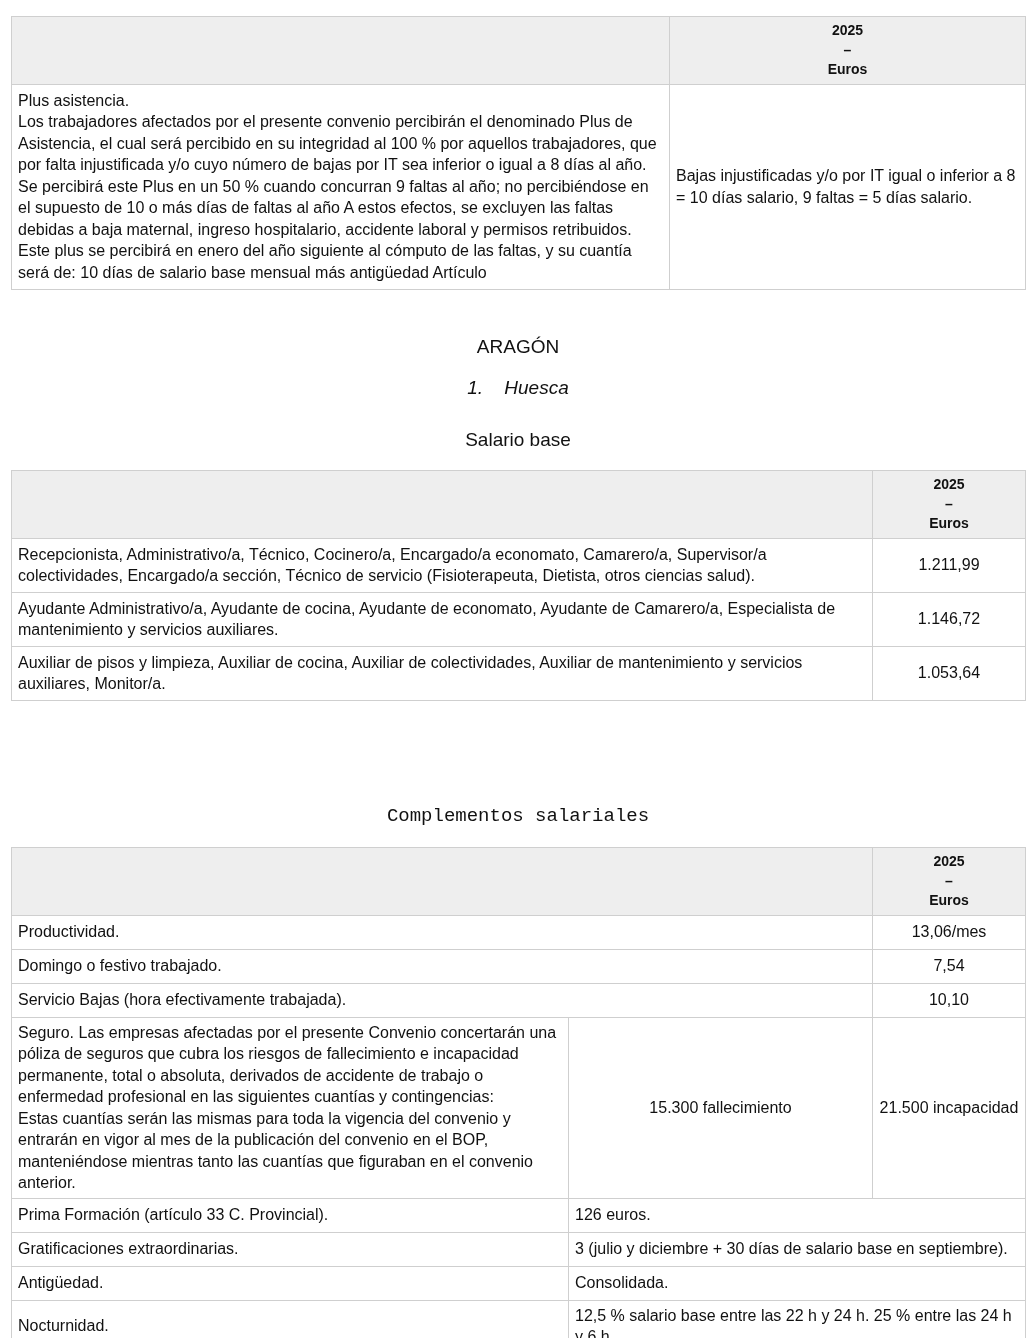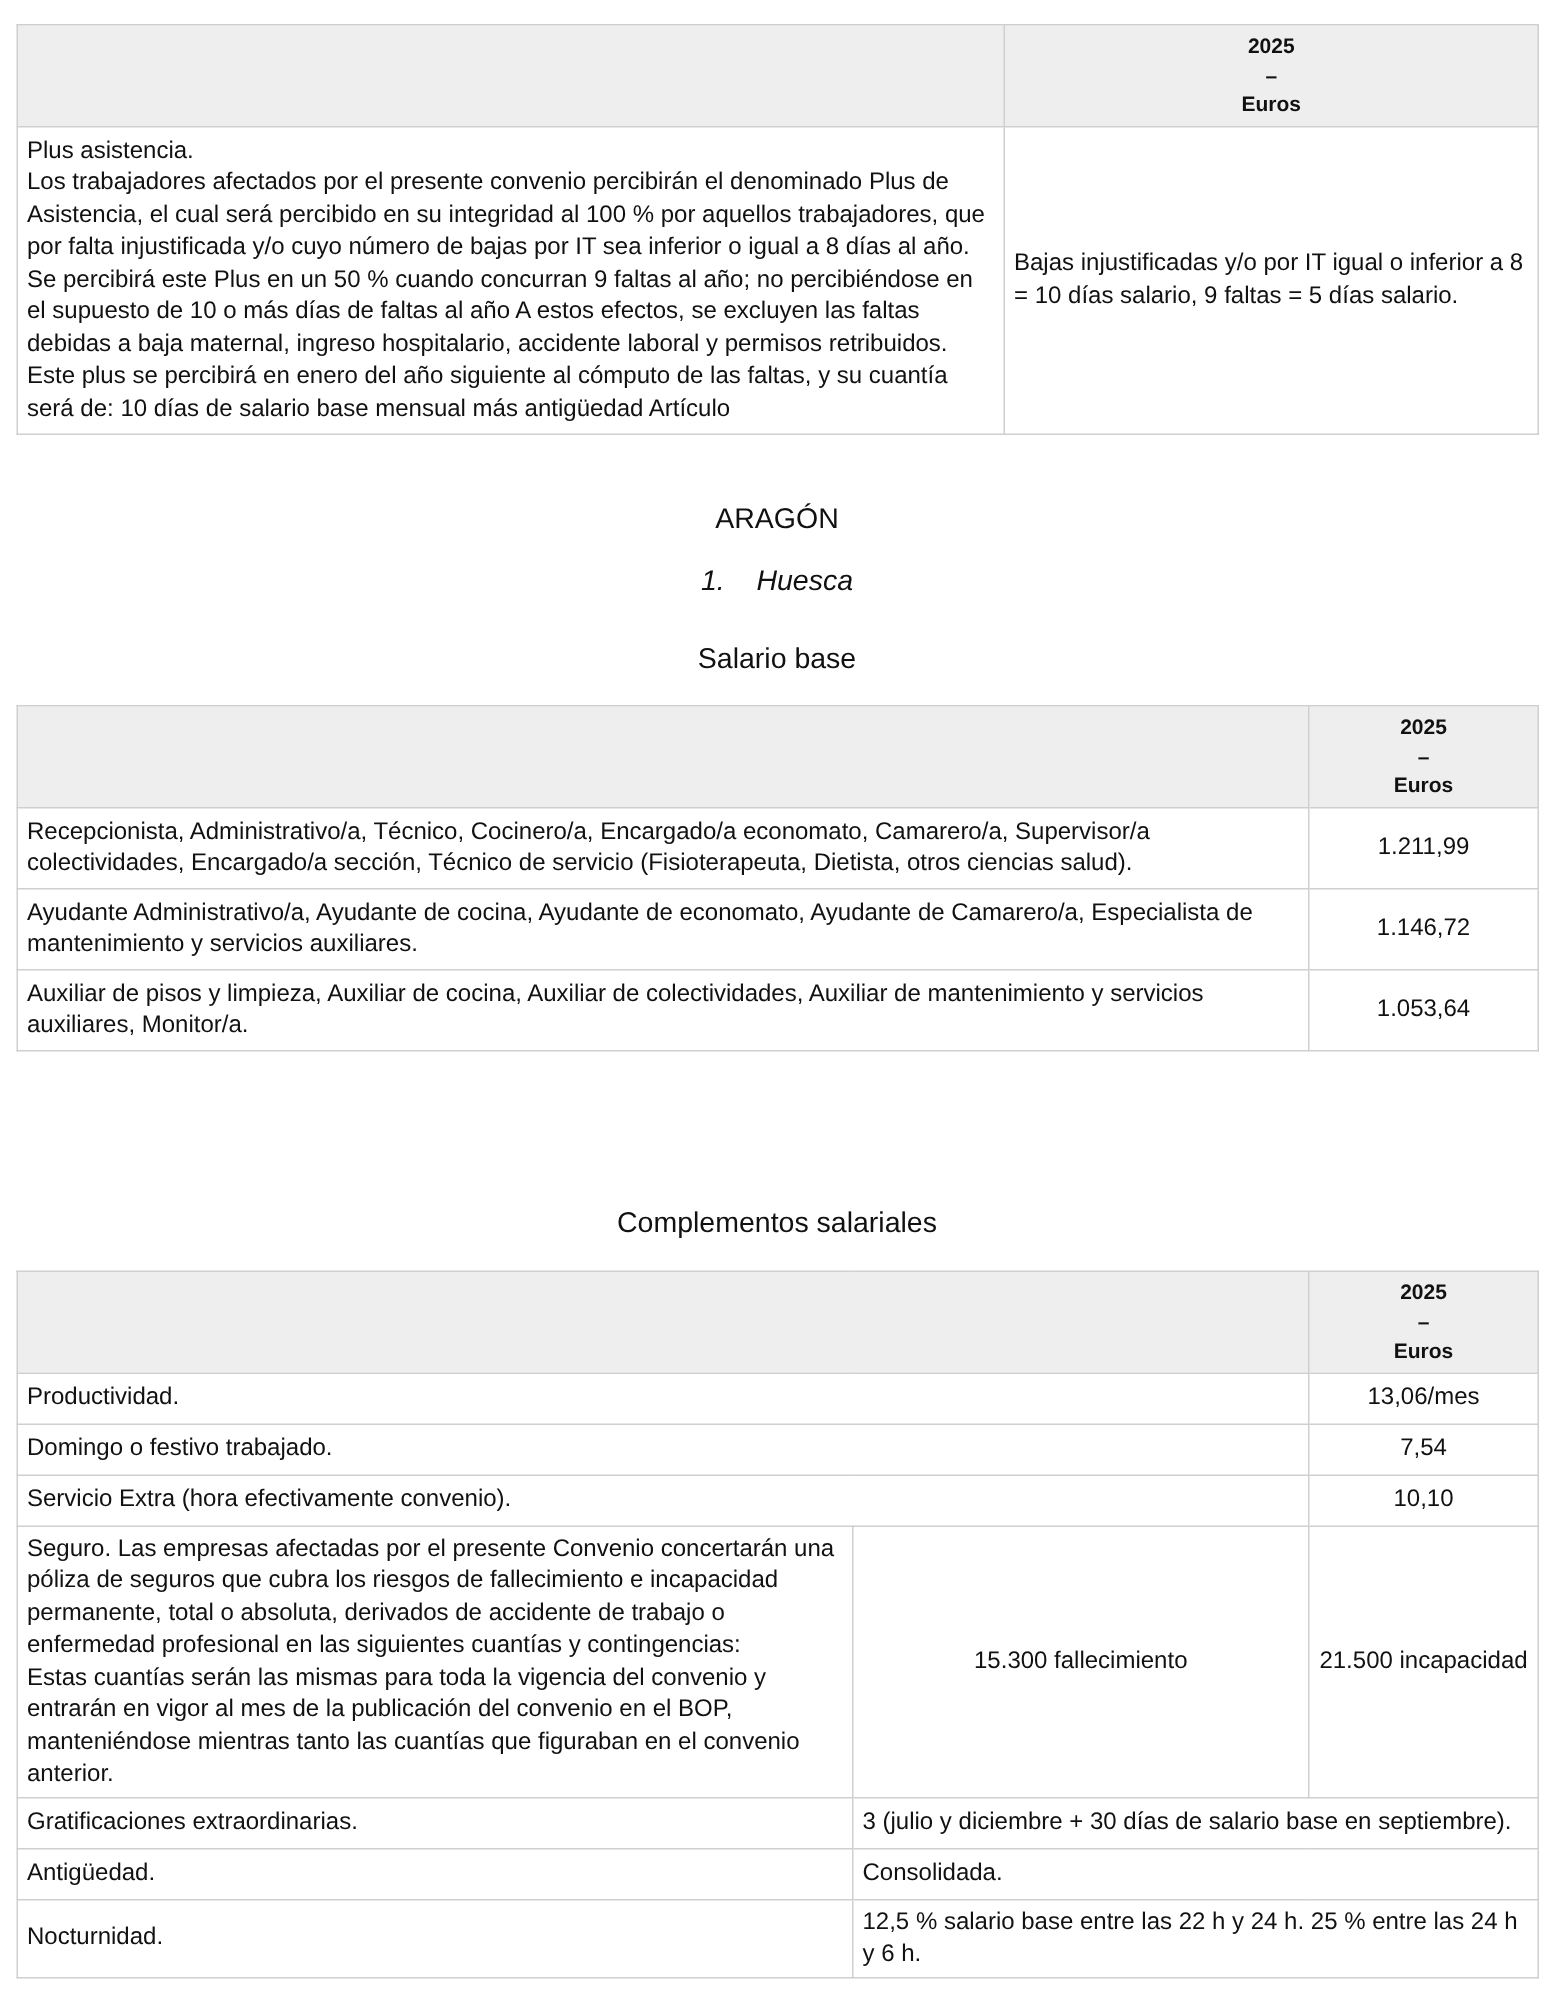--- a/index.html
+++ b/index.html
@@ -102,21 +102,21 @@
     <td>Ayudante Administrativo/a, Ayudante de cocina, Ayudante de economato, Ayudante de Camarero/a, Especialista de mantenimiento y servicios auxiliares.</td>
     <td class="c">1.146,72</td>
   </tr>
   <tr>
     <td>Auxiliar de pisos y limpieza, Auxiliar de cocina, Auxiliar de colectividades, Auxiliar de mantenimiento y servicios auxiliares, Monitor/a.</td>
     <td class="c">1.053,64</td>
   </tr>
 </tbody>
   </table>
 
-<div class="h1" style="top:805px;">Complementos salariales</div>
+<div class="h1" style="top:805px;font-family:Liberation Mono, monospace;">Complementos salariales</div>
 
 <table id="t3">
   <colgroup>
       <col style="width:557px">
       <col style="width:304px">
       <col style="width:153px">
     </colgroup>
   <tbody>
       <tr>
     <th colspan="2"></th>
@@ -128,30 +128,34 @@
   </tr>
   <tr>
     <td colspan="2">Productividad.</td>
     <td class="c">13,06/mes</td>
   </tr>
   <tr>
     <td colspan="2">Domingo o festivo trabajado.</td>
     <td class="c">7,54</td>
   </tr>
   <tr>
-    <td colspan="2">Servicio Extra (hora efectivamente convenio).</td>
+    <td colspan="2">Servicio Bajas (hora efectivamente trabajada).</td>
     <td class="c">10,10</td>
   </tr>
   <tr>
     <td class="seguro">
       <div>Seguro. Las empresas afectadas por el presente Convenio concertarán una póliza de seguros que cubra los riesgos de fallecimiento e incapacidad permanente, total o absoluta, derivados de accidente de trabajo o enfermedad profesional en las siguientes cuantías y contingencias:</div>
       <div>Estas cuantías serán las mismas para toda la vigencia del convenio y entrarán en vigor al mes de la publicación del convenio en el BOP, manteniéndose mientras tanto las cuantías que figuraban en el convenio anterior.</div>
     </td>
     <td class="c">15.300 fallecimiento</td>
     <td class="c">21.500 incapacidad</td>
+  </tr>
+  <tr>
+    <td>Prima Formación (artículo 33 C. Provincial).</td>
+    <td colspan="2">126 euros.</td>
   </tr>
   <tr>
     <td>Gratificaciones extraordinarias.</td>
     <td colspan="2">3 (julio y diciembre + 30 días de salario base en septiembre).</td>
   </tr>
   <tr>
     <td>Antigüedad.</td>
     <td colspan="2">Consolidada.</td>
   </tr>
   <tr>

